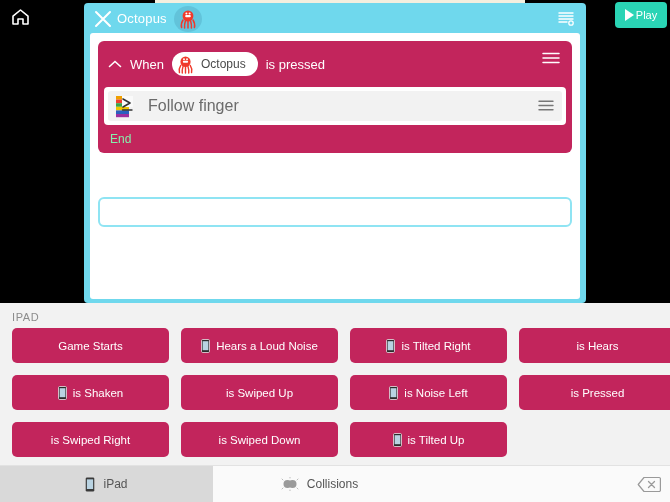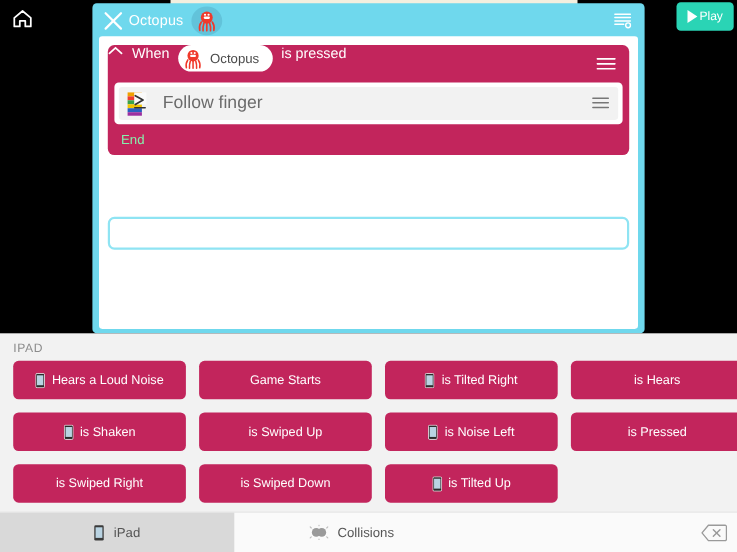--- a/index.html
+++ b/index.html
@@ -68,22 +68,22 @@
     width: 490px; height: 266px;
     background: #ffffff; border-radius: 3px;
   }
 
   
   .when-block {
     position: absolute; left: 8px; top: 8px; width: 474px;
     background: #c2255c; border-radius: 6px; padding-bottom: 0;
   }
   .when-bar {
-    position: relative; height: 34px;
-    display: flex; align-items: flex-start; 
+    position: relative; height: 46px;
+    display: flex; align-items: center; padding-left: 10px;
   }
   .chev { width: 14px; height: 10px; margin-right: 8px; }
   .when-word { color: #ffffff; font-size: 13px; margin-right: 8px; }
   .actor-pill {
     display: flex; align-items: center; gap: 5px;
     background: #ffffff; border-radius: 14px;
     height: 24px; padding: 0 12px 0 4px;
   }
   .actor-pill .pill-ava {
     width: 20px; height: 20px; display:flex; align-items:center; justify-content:center;
@@ -254,28 +254,28 @@
 
       <div class="drop-zone"></div>
     </div>
   </div>
 
   <div class="drawer">
     <span class="drawer-label">IPAD</span>
 
     <div class="btn-grid">
       <div class="ev-btn">
+        <span>Game Starts</span>
+      </div>
+      <div class="ev-btn">
         <svg class="dev-ico" viewBox="0 0 9 14">
           <rect x="0.5" y="0.5" width="8" height="13" rx="1.2" fill="#2b2b2b" stroke="#ffffff" stroke-width="0.7"></rect>
           <rect x="1.6" y="2.2" width="5.8" height="9" fill="#b9d3e2"></rect>
         </svg>
         <span>Hears a Loud Noise</span>
-      </div>
-      <div class="ev-btn">
-        <span>Game Starts</span>
       </div>
       <div class="ev-btn">
         <svg class="dev-ico" viewBox="0 0 9 14">
           <rect x="0.5" y="0.5" width="8" height="13" rx="1.2" fill="#2b2b2b" stroke="#ffffff" stroke-width="0.7"></rect>
           <rect x="1.6" y="2.2" width="5.8" height="9" fill="#b9d3e2"></rect>
         </svg>
         <span>is Tilted Right</span>
       </div>
 
       <div class="ev-btn">

